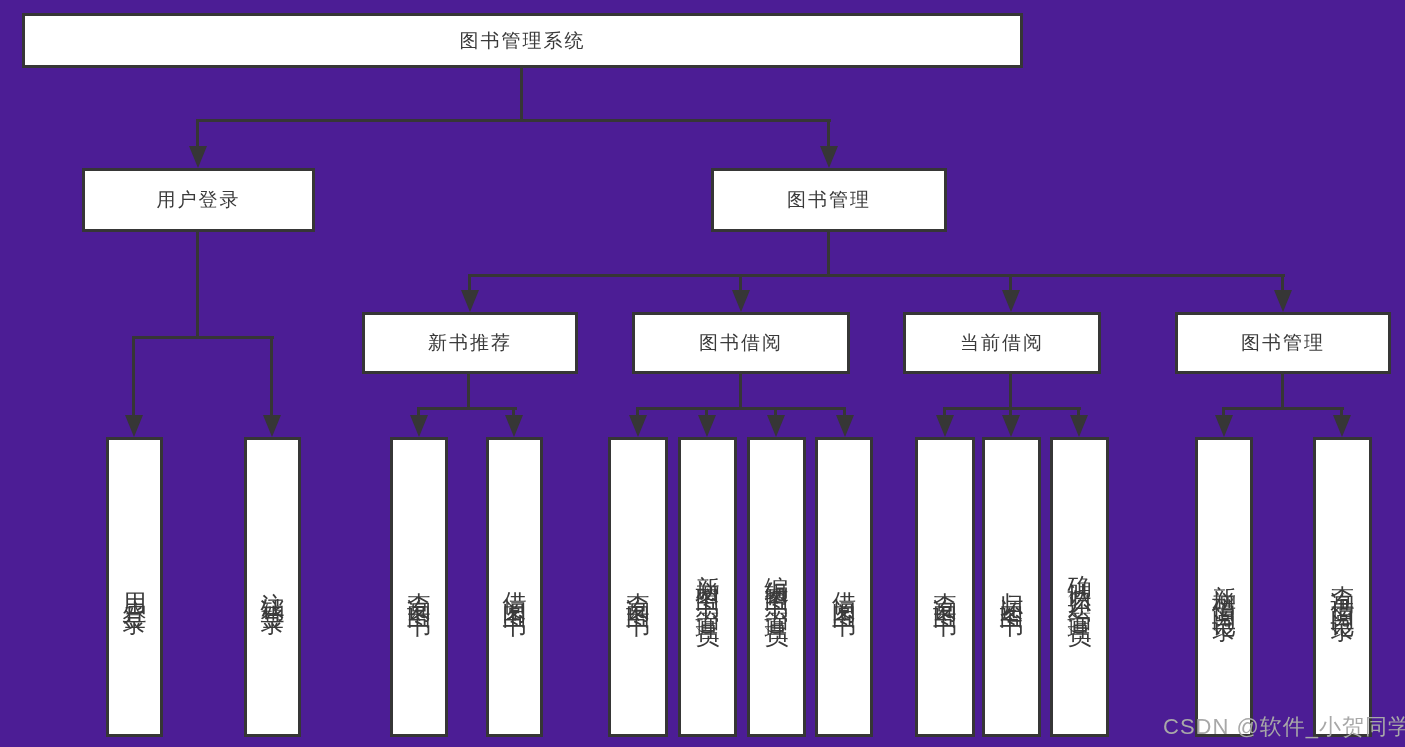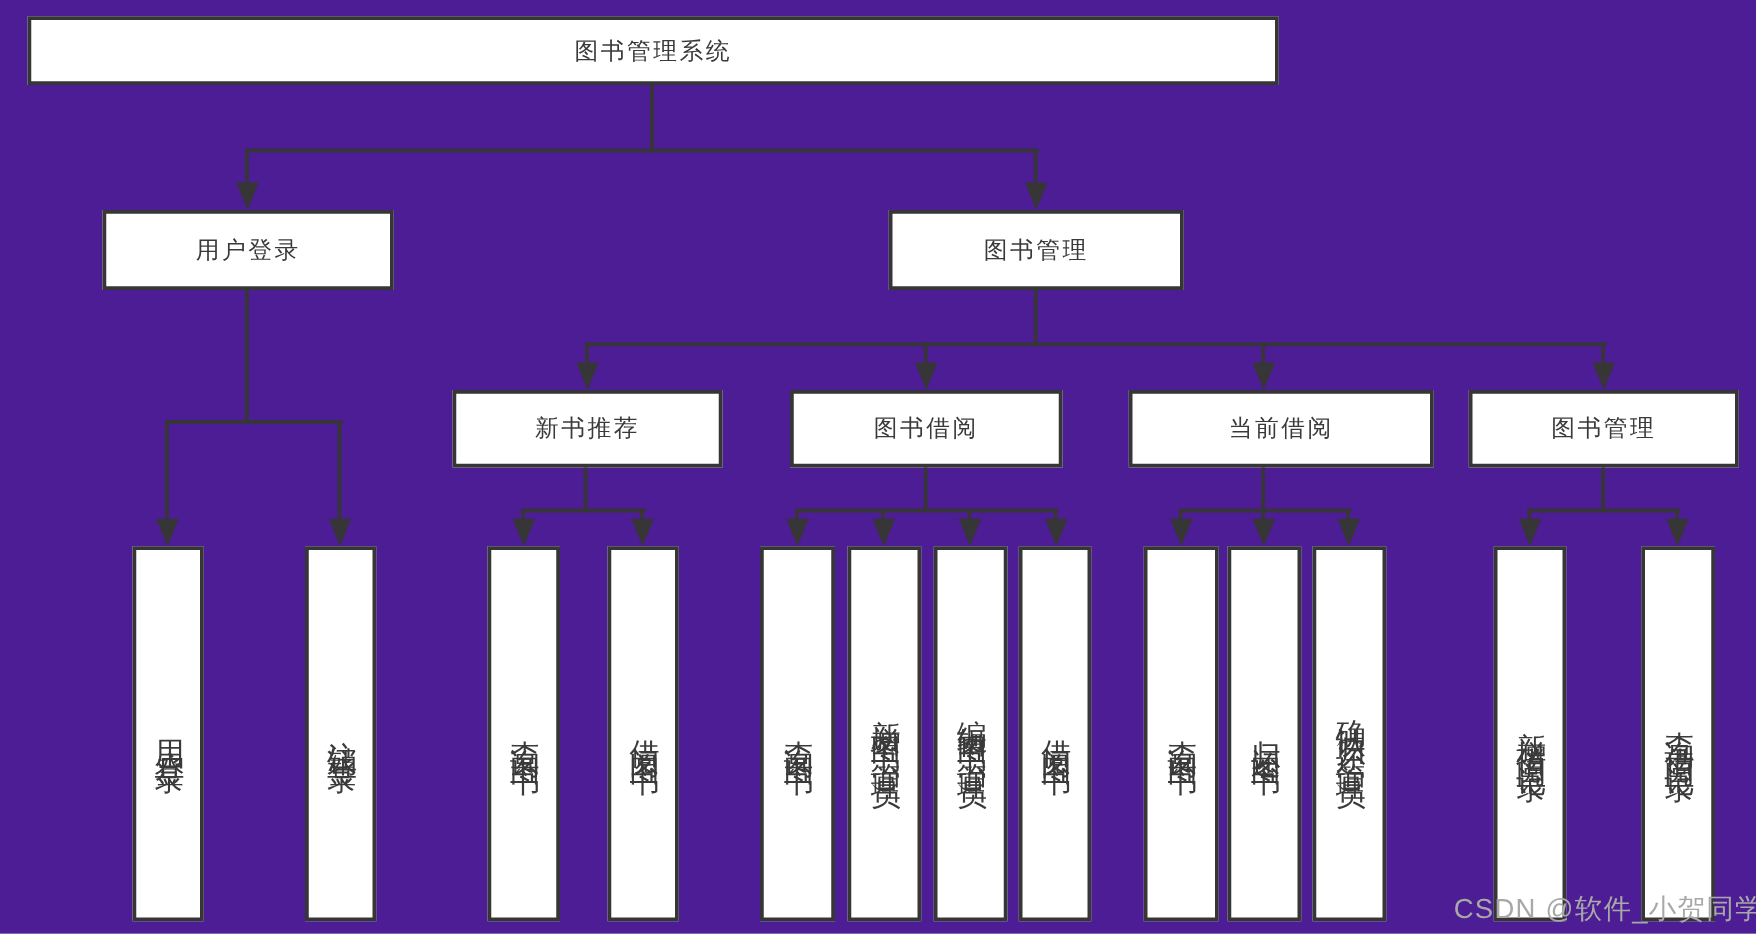--- a/index.html
+++ b/index.html
@@ -90,21 +90,21 @@
   <div class="arrow" style="left:739px; top:274px; height:16px;"></div>
   <div class="arrow" style="left:1009px; top:274px; height:16px;"></div>
   <div class="arrow" style="left:1281px; top:274px; height:16px;"></div>
 
   <div class="box hdr" style="left:362px; top:312px; width:216px; height:62px;">
     <span>新书推荐</span>
   </div>
   <div class="box hdr" style="left:632px; top:312px; width:218px; height:62px;">
     <span>图书借阅</span>
   </div>
-  <div class="box hdr" style="left:903px; top:312px; width:244px; height:62px;">
+  <div class="box hdr" style="left:903px; top:312px; width:198px; height:62px;">
     <span>当前借阅</span>
   </div>
   <div class="box hdr" style="left:1175px; top:312px; width:216px; height:62px;">
     <span>图书管理</span>
   </div>
 
   <div class="vline" style="left:467px; top:374px; height:34px;"></div>
   <div class="hline" style="left:417px; top:407px; width:100px;"></div>
   <div class="arrow" style="left:417px; top:407px; height:8px;"></div>
   <div class="arrow" style="left:512px; top:407px; height:8px;"></div>

